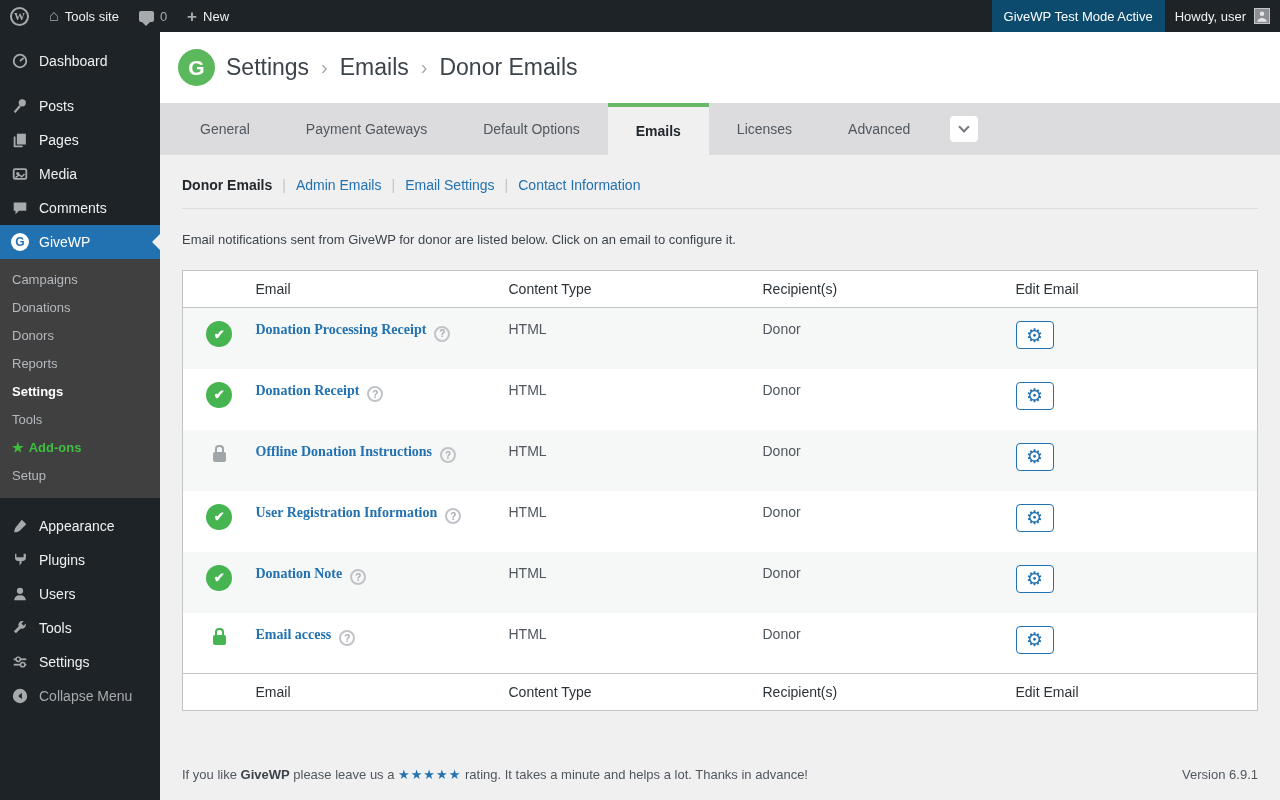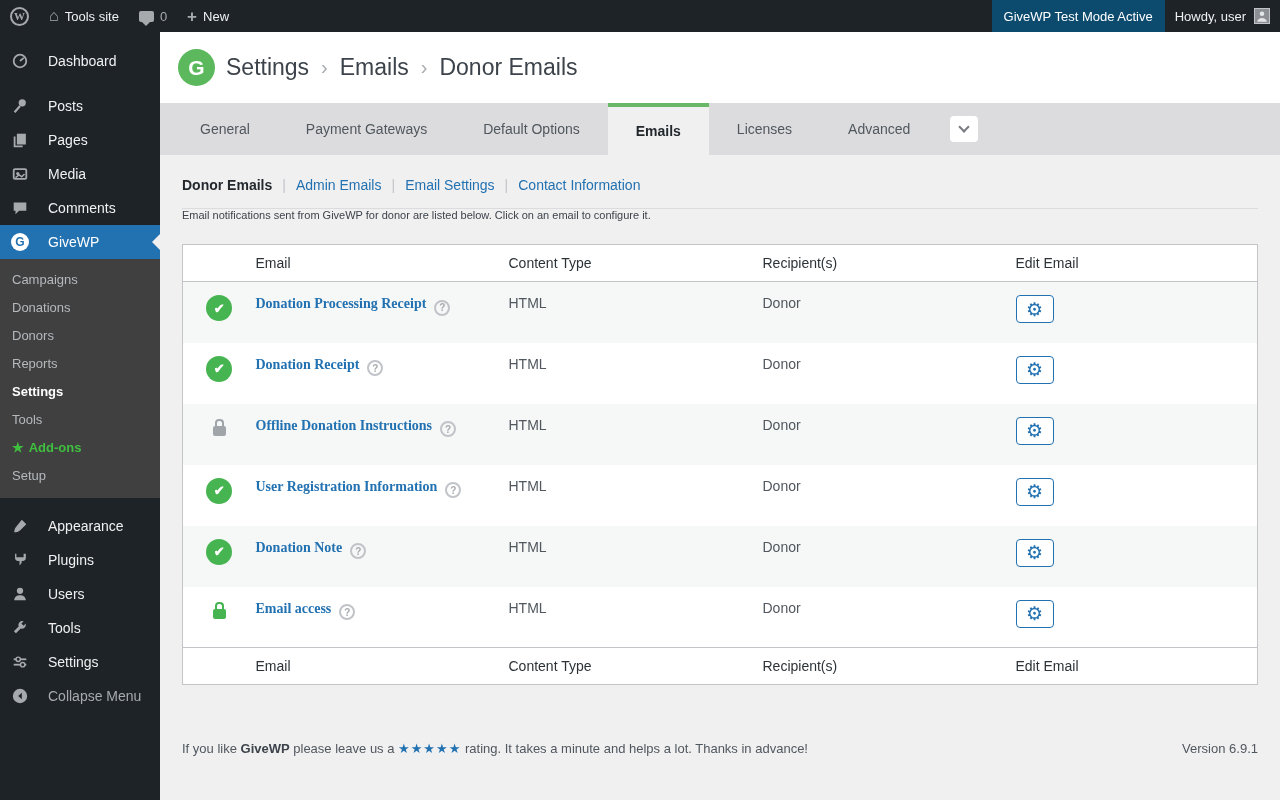--- a/index.html
+++ b/index.html
@@ -16,21 +16,21 @@
   .home-glyph { font-size:16px; color:#a7aaad; line-height:1; }
   .bubble { width:15px; height:11px; background:#a7aaad; border-radius:2px; position:relative; display:inline-block; }
   .bubble:after { content:""; position:absolute; left:3px; bottom:-4px; border:4px solid transparent; border-top-color:#a7aaad; border-bottom-width:0; }
   .count { color:#a7aaad; }
   .plus-glyph { color:#a7aaad; font-size:17px; font-weight:bold; line-height:1; }
   .ab-badge { background:#0c4a6e; color:#fff; display:flex; align-items:center; padding:3px 12px; font-size:13px; cursor:pointer; }
   .avatar { width:16px; height:16px; display:inline-block; border:1px solid #c3c4c7; margin-left:2px; }
 
   
   #sidebar { position:absolute; top:32px; left:0; width:160px; height:768px; background:#1d2327; color:#f0f0f1; padding-top:12px; }
-  .menu-item { position:relative; height:34px; display:flex; align-items:center; gap:18px; padding:0 8px 0 10px; cursor:pointer; font-size:14px; }
+  .menu-item { position:relative; height:34px; display:flex; align-items:center; gap:9px; padding:0 8px 0 10px; cursor:pointer; font-size:14px; }
   .menu-item .mi { width:20px; height:20px; display:flex; align-items:center; justify-content:center; color:#a7aaad; flex:0 0 20px; }
   .menu-item.active { background:#2271b1; color:#fff; }
   .menu-item.active::after { content:""; position:absolute; right:0; top:50%; margin-top:-8px;
     border:8px solid transparent; border-left-width:0; border-right-color:#f0f0f1; }
   .gw-circle { width:18px; height:18px; background:#fff; border-radius:50%; display:flex; align-items:center; justify-content:center;
     font-weight:bold; font-size:12px; color:#2271b1; }
   .menu-gap { height:11px; }
   .submenu { background:#404040; padding:6px 0 9px; }
   .submenu-item { height:28px; display:flex; align-items:center; padding-left:12px; color:#b4b9be; font-size:13px; cursor:pointer; }
   .submenu-item.current { color:#fff; font-weight:bold; }
@@ -52,21 +52,21 @@
   .tab-more { align-self:center; width:28px; height:26px; background:#fff; border:none; border-radius:4px; margin-left:12px;
     display:flex; align-items:center; justify-content:center; cursor:pointer; }
   .chev { width:8px; height:8px; border-right:2px solid #787c82; border-bottom:2px solid #787c82; transform:rotate(45deg); margin-top:-4px; }
 
   .content-body { padding:20px 22px 0; }
   .subnav { display:flex; align-items:center; font-size:14px; margin-top:2px; }
   .subnav .pipe { color:#c3c4c7; margin:0 10px; }
   .subnav-current { color:#23282d; font-weight:bold; }
   .subnav-link { color:#2271b1; cursor:pointer; }
   .divider { border-bottom:1px solid #dcdcde; margin-top:15px; }
-  .desc { color:#3c434a; font-size:11px; }
+  .desc { margin-top:23px; color:#3c434a; font-size:13px; }
 
   table.emails { width:100%; margin-top:23px; border-collapse:collapse; background:#fff; border:1px solid #c3c4c7; font-size:14px; }
   table.emails th { text-align:left; font-weight:normal; color:#2c3338; padding:10px 0; }
   table.emails thead th { border-bottom:1px solid #c3c4c7; }
   table.emails tfoot th { border-top:1px solid #c3c4c7; }
   table.emails td { vertical-align:top; padding:13px 0; }
   table.emails tbody tr { height:61px; }
   table.emails tbody tr:nth-child(odd) { background:#f6f7f7; }
   .col-icon { width:73px; } .col-email { width:253px; } .col-type { width:254px; } .col-recip { width:253px; }
   td.c-icon { text-align:center; padding-top:12px; }

